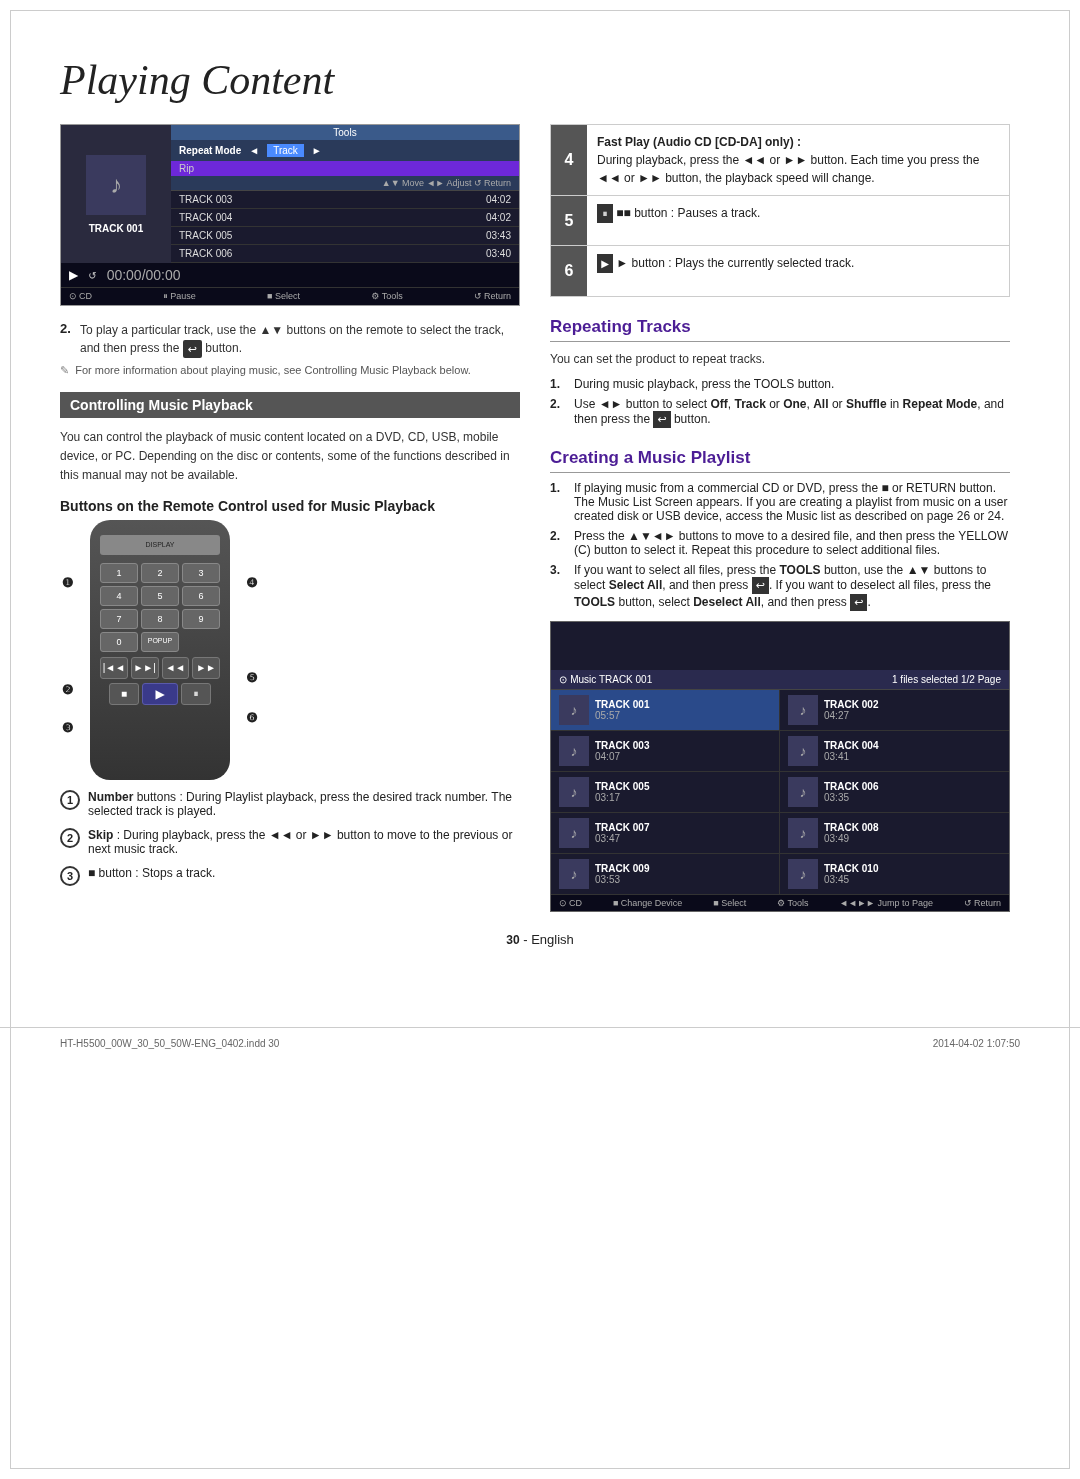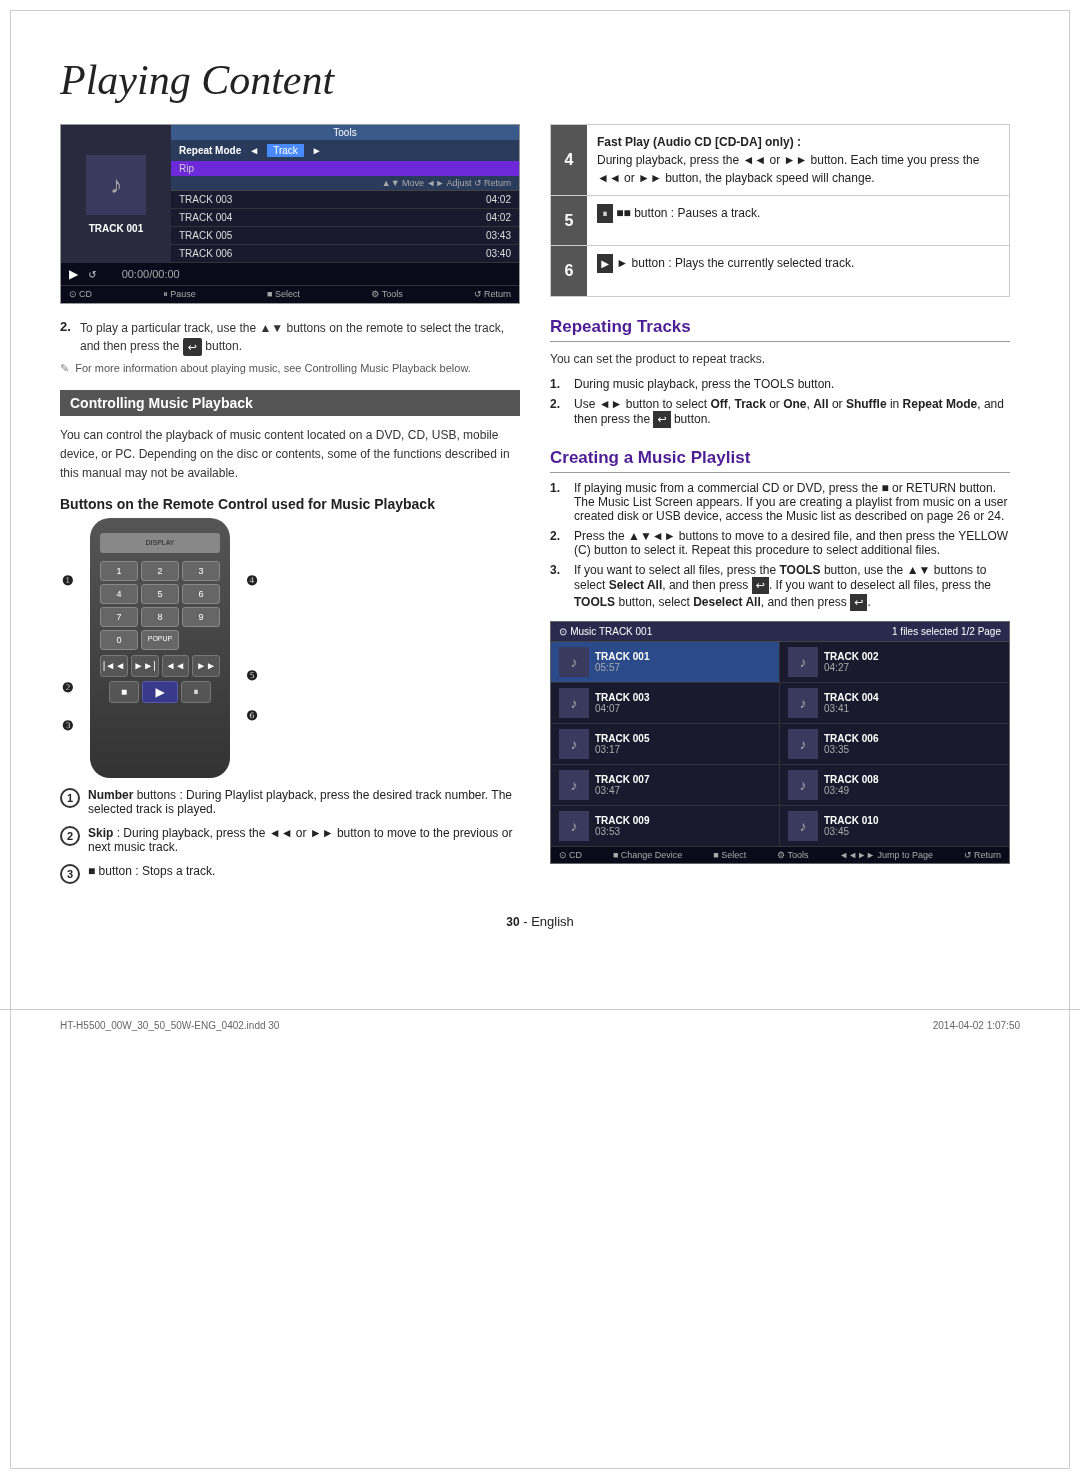--- a/index.html
+++ b/index.html
@@ -157,23 +157,22 @@
       font-size: 10px;
       color: #ccc;
     }
 
     .play-btn {
       color: #fff;
       font-size: 12px;
     }
 
     .time-display {
-      font-size: 11px;
+      font-size: 14px;
       color: #aaa;
-      margin-left: 15px;
     }
 
     .player-footer {
       display: flex;
       justify-content: space-between;
       background: #0a0a1a;
       padding: 3px 8px;
       font-size: 9px;
       color: #aaa;
       border-top: 1px solid #333;
@@ -371,20 +370,21 @@
       margin-top: 10px;
     }
 
     .ml-header {
       background: #2a2a4e;
       display: flex;
       justify-content: space-between;
       padding: 4px 8px;
       font-size: 10px;
       border-bottom: 1px solid #444;
+      margin-top: 48px;
     }
 
     .ml-grid {
       display: grid;
       grid-template-columns: 1fr 1fr;
       gap: 0;
     }
 
     .ml-item {
       display: flex;

